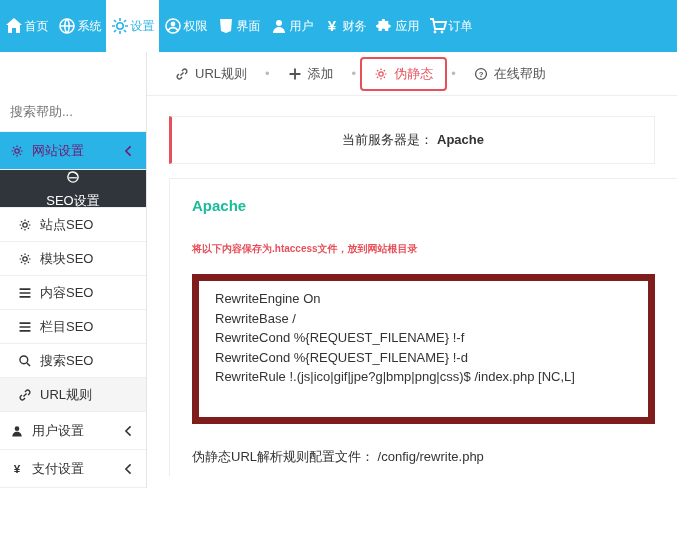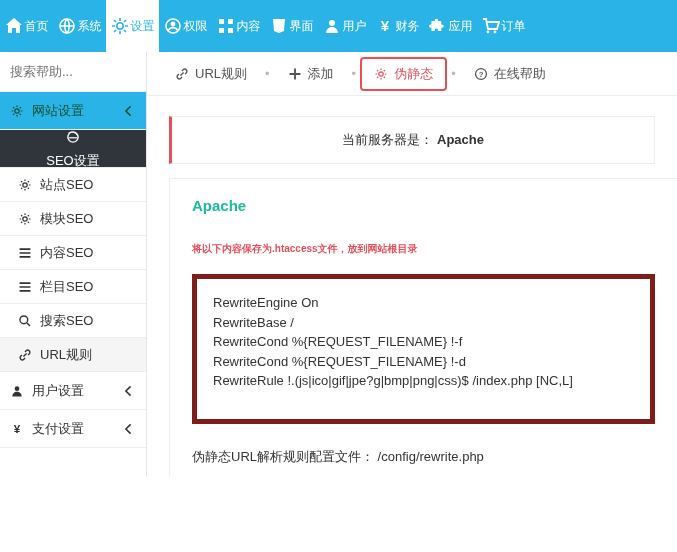--- a/index.html
+++ b/index.html
@@ -5,43 +5,43 @@
   * { box-sizing: border-box; margin: 0; padding: 0; }
   body { font-family: "Helvetica Neue", Arial, "Microsoft YaHei", sans-serif; font-size: 13px; color: #333; background: #fff; width: 677px; }
   .topbar { display: flex; background: #2AB3E6; color: #fff; height: 52px; }
   .brand { width: 147px; display: flex; align-items: center; justify-content: center; font-size: 18px; font-weight: bold; }
   .topnav { display: flex; flex: 1; }
   .topnav-item { width: 53px; display: flex; flex-direction: row; align-items: center; justify-content: center; font-size: 12px; gap: 2px; cursor: pointer; }
   .topnav-item.active { background: #fff; color: #2AB3E6; }
   .topnav-item svg { width: 18px; height: 18px; }
   .wrap { display: flex; }
   .sidebar { width: 147px; background: #fff; border-right: 1px solid #e5e5e5; }
-  .searchbox { display: flex; align-items: center; height: 40px; padding: 0 10px; border-bottom: 1px solid #eee; }
+  .searchbox { display: flex; align-items: center; height: 40px; padding: 0 10px; border-bottom: 1px solid #eee; margin-top: 40px; }
   .searchbox input { flex: 1; border: none; outline: none; background: transparent; font-size: 13px; color: #888; }
   .searchbox svg { width: 14px; height: 14px; color: #1abc9c; }
   .menu-group { height: 38px; display: flex; align-items: center; padding: 0 10px; gap: 8px; cursor: pointer; border-bottom: 1px solid #eee; color: #333; background: #fff;}
-  .menu-group.blue { background: #2AB3E6; color: #14532d; }
+  .menu-group.blue { background: #2AB3E6; color: #701a75; }
   .menu-group.dark { background: #2f353b; color: #fff; flex-direction: column; }
   .menu-group .lbl { flex: 1; }
   .menu-group svg, .submenu svg { width: 14px; height: 14px; flex-shrink: 0; }
   .chev { width: 10px; height: 10px; }
   .submenu { height: 34px; display: flex; align-items: center; padding: 0 10px 0 18px; gap: 8px; cursor: pointer; border-bottom: 1px solid #eee; color: #333; background: #fff;}
   .submenu.sel { background: #f5f5f5; }
   .main { flex: 1; }
   .tabbar { height: 44px; display: flex; align-items: center; padding: 0 18px; gap: 4px; border-bottom: 1px solid #eee; position: relative;}
   .tab { display: flex; align-items: center; gap: 6px; padding: 6px 10px; color: #555; cursor: pointer; position: relative;}
   .tab svg { width: 14px; height: 14px; }
   .tab.active { color: #e7505a; }
   .tab .hilite { position: absolute; inset: -2px -4px; border: 2px solid #e7505a; border-radius: 4px; pointer-events: none;}
   .dot { color: #bbb; padding: 0 4px; }
   .info-card { margin: 20px 22px 14px; border: 1px solid #eee; border-left: 3px solid #e7505a; padding: 14px 36px; display: flex; gap: 4px; align-items: baseline; justify-content: center;}
   .panel { margin: 0 0 0 22px; border: 1px solid #eee; border-right: none; border-bottom: none; padding: 18px 22px 10px; }
   .panel h4 { color: #1bbc9b; font-size: 15px; font-weight: bold; margin-bottom: 28px; }
   .warn { color: #e7505a; font-weight: bold; font-size: 10px; margin-bottom: 18px; }
-  .codebox { border: 5px solid #7f1d1d; background: #fff; padding: 14px 16px; font-size: 13px; white-space: pre-wrap; color: #333; min-height: 150px; margin-bottom: 24px; line-height: 1.5;}
+  .codebox { border: 7px solid #7f1d1d; background: #fff; padding: 8px 16px; font-size: 13px; white-space: pre-wrap; color: #333; min-height: 150px; margin-bottom: 24px; line-height: 1.5;}
   .foot { font-size: 13px; color: #333; }
 </style>
 </head>
 <body>
 
 <svg width="0" height="0" style="position:absolute">
  <defs>
   <g id="i-home">
         <path fill="currentColor" d="M9 1l8 7h-2v8h-4v-5H7v5H3V8H1z"></path>
       </g>
@@ -135,26 +135,20 @@
     <svg class="" viewBox="0 0 18 18">
           <use href="#i-cogs"></use>
         </svg>
     <span>设置</span>
   </div>
       <div class="topnav-item">
     <svg class="" viewBox="0 0 18 18">
           <use href="#i-user-circle"></use>
         </svg>
     <span>权限</span>
-  </div>
-      <div class="topnav-item">
-    <svg class="" viewBox="0 0 18 18">
-          <use href="#i-grid"></use>
-        </svg>
-    <span>内容</span>
   </div>
       <div class="topnav-item">
     <svg class="" viewBox="0 0 18 18">
           <use href="#i-html5"></use>
         </svg>
     <span>界面</span>
   </div>
       <div class="topnav-item">
     <svg class="" viewBox="0 0 18 18">
           <use href="#i-user"></use>

